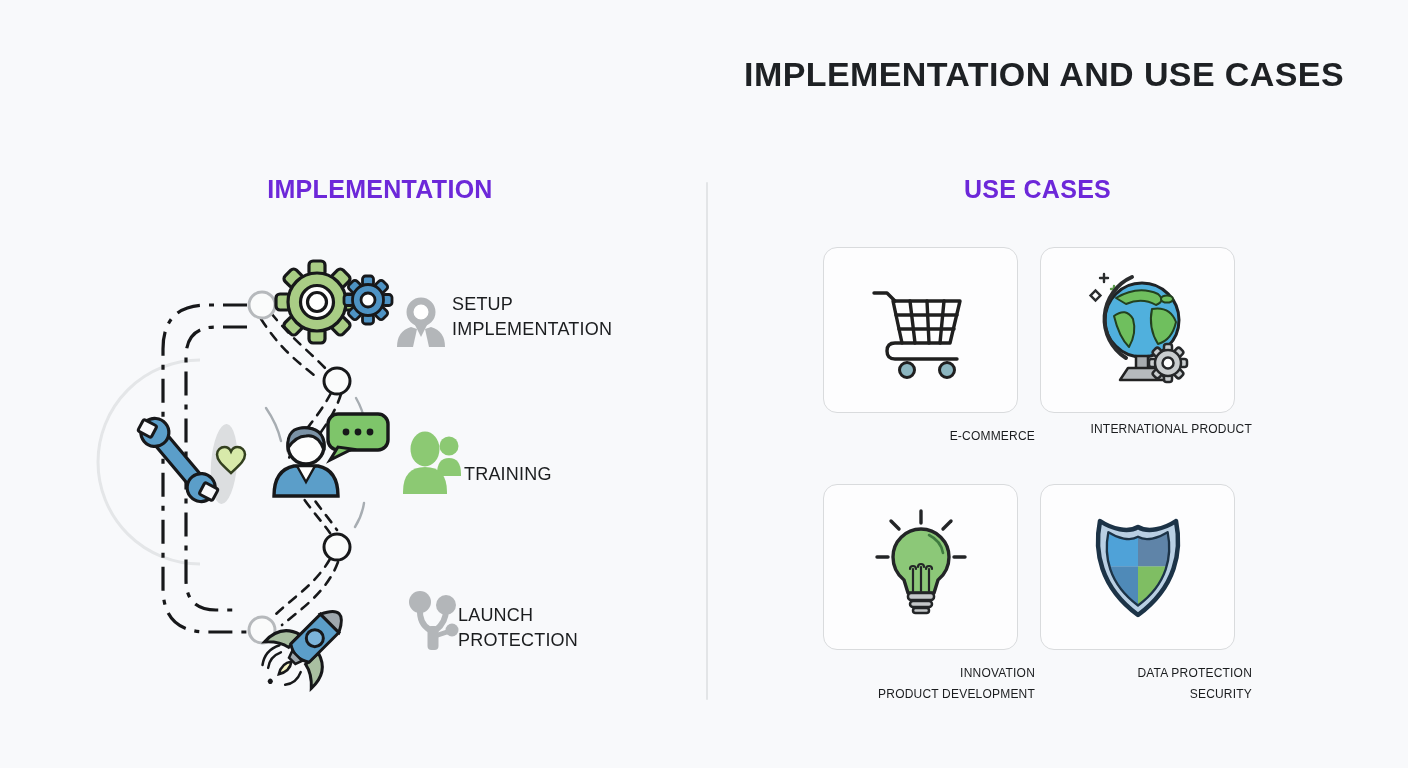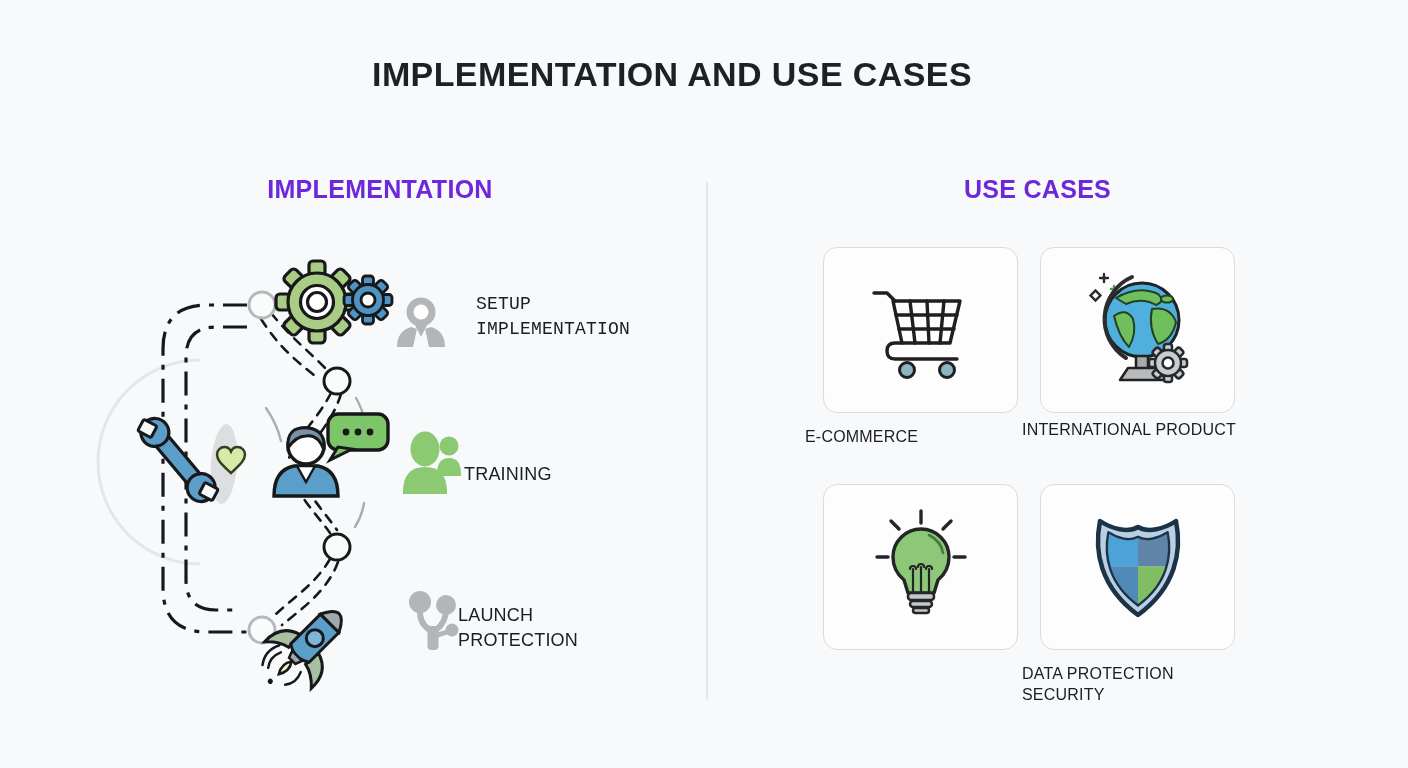--- a/index.html
+++ b/index.html
@@ -4,48 +4,48 @@
 <style>
   html,body{margin:0;padding:0;}
   body{
     width:1408px;height:768px;overflow:hidden;
     background:#f8f9fb;
     font-family:"Liberation Sans",sans-serif;
     color:#1d1f21;position:relative;
   }
   .abs{position:absolute;}
   #page-title{
-    top:55px;left:0;width:1344px;text-align:center;
+    top:55px;left:0;width:1344px;text-align:right;
     font-size:34px;font-weight:700;letter-spacing:.4px;color:#1e2124;
   }
   .section-heading{
     font-size:25px;font-weight:700;letter-spacing:.3px;color:#6d28d9;text-align:center;
   }
   #impl-heading{top:175px;left:160px;width:440px;}
   #uc-heading{top:175px;left:860px;width:355px;}
   #divider{left:706px;top:182px;width:2px;height:518px;background:#e3e5e7;border-radius:1px;}
   #flow-svg{left:95px;top:245px;}
   .step-label{
     font-size:18px;font-weight:500;line-height:25px;letter-spacing:.2px;color:#1b1d1f;
   }
   .step-label span{display:block;}
-  #step1-label{left:476px;top:292px;font-family:Liberation Mono, monospace;}
+  #step1-label{left:452px;top:292px;}
   #step2-label{left:464px;top:462px;}
   #step3-label{left:458px;top:603px;}
   .uc-card{
     width:195px;height:166px;background:#fdfdfe;
     border:1.5px solid #d9dbdd;border-radius:14px;
     box-sizing:border-box;display:flex;align-items:center;justify-content:center;
   }
   #card-ecommerce{left:823px;top:247px;}
   #card-global{left:1040px;top:247px;}
   #card-innovation{left:823px;top:484px;}
   #card-security{left:1040px;top:484px;}
   .uc-label{
-    width:230px;text-align:left;font-size:16px;font-weight:500;
+    width:230px;text-align:right;font-size:12px;font-weight:500;
     line-height:21px;letter-spacing:.2px;color:#1b1d1f;
   }
   .uc-label span{display:block;}
   #label-ecommerce{left:805px;top:426px;}
   #label-global{left:1022px;top:419px;}
   #label-innovation{left:805px;top:663px;}
   #label-security{left:1022px;top:663px;}
 </style>
 </head>
 <body>
@@ -297,17 +297,19 @@
 </div>
 
 <div id="label-ecommerce" class="abs uc-label">
   <span>E-COMMERCE</span>
   <span></span>
 </div>
 <div id="label-global" class="abs uc-label">
   <span>INTERNATIONAL PRODUCT</span>
 </div>
 <div id="label-innovation" class="abs uc-label">
+  <span>INNOVATION</span>
+  <span>PRODUCT DEVELOPMENT</span>
 </div>
 <div id="label-security" class="abs uc-label">
   <span>DATA PROTECTION</span>
   <span>SECURITY</span>
 </div>
 
 </body></html>

